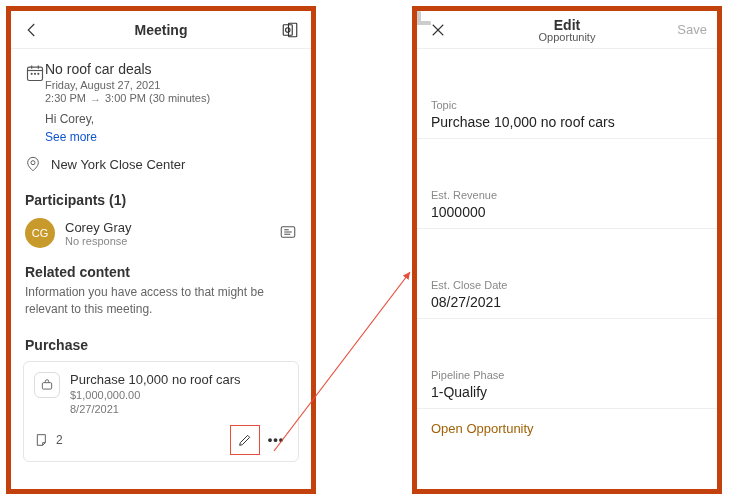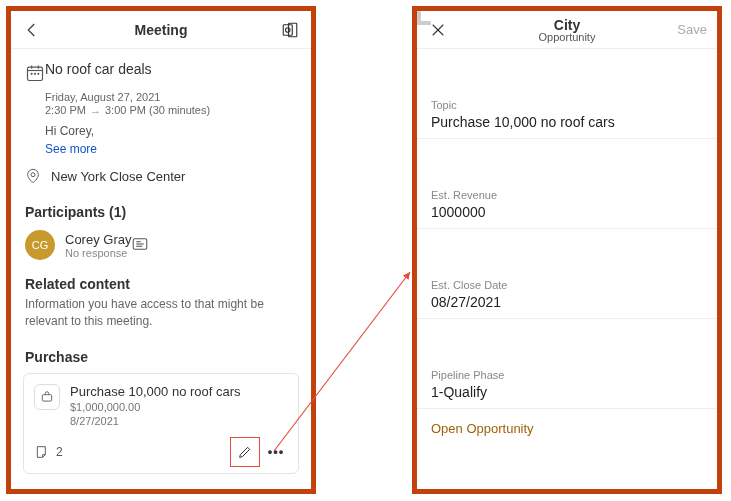--- a/index.html
+++ b/index.html
@@ -38,30 +38,30 @@
   .titlebar .center { position:absolute; left:0; right:0; text-align:center; pointer-events:none;}
   .titlebar .center .t { font-weight:600; font-size:14px; }
   .titlebar .center .s { font-size:11px; color:#555; margin-top:-2px;}
   .iconbtn { width:22px; height:22px; display:flex; align-items:center; justify-content:center; color:#333; cursor:pointer; }
   .iconbtn svg { width:18px; height:18px; stroke:#333; fill:none; stroke-width:1.5; }
   .save { color:#aaa; font-size:13px; }
   .meeting-head { display:flex; padding:12px 14px 6px; }
   .cal-icon { width:20px; height:20px; flex:0 0 20px; margin-top:2px;}
   .cal-icon svg { width:20px; height:20px; stroke:#555; fill:none; stroke-width:1.4;}
   .mh-title { font-size:14px; }
-  .mh-date { font-size:11px; color:#666; margin-top:14px;}
+  .mh-date { font-size:11px; color:#666; margin-top:2px;}
   .mh-time { font-size:11px; color:#666; margin-top:1px;}
   .mh-time .arrow { margin:0 4px; color:#888;}
   .greet { font-size:12px; color:#555; margin-top:8px;}
   .link { color:#1155cc; font-size:12px; margin-top:4px; cursor:pointer;}
   .loc-row { display:flex; gap:10px; align-items:center; padding:6px 14px 10px;}
   .loc-row svg { width:16px; height:16px; stroke:#555; fill:none; stroke-width:1.4;}
   .heading { font-weight:600; font-size:14px; padding:10px 14px 4px;}
   .desc { font-size:12px; color:#666; padding:0 14px 8px; line-height:1.45;}
-  .participant { display:flex; align-items:center; justify-content:flex-start; padding:6px 14px;}
+  .participant { display:flex; align-items:center; justify-content:space-between; padding:6px 14px;}
   .p-left { display:flex; align-items:center; gap:10px;}
   .avatar { width:30px; height:30px; border-radius:50%; background:#c79a2b; color:#fff; font-size:11px; display:flex; align-items:center; justify-content:center;}
   .p-name { font-size:13px;}
   .p-sub { font-size:11px; color:#888;}
   .card-ico svg { width:18px; height:18px; stroke:#555; fill:none; stroke-width:1.4;}
   .regarding-card { margin:4px 12px; border:1px solid #e5e5e5; border-radius:6px; padding:10px 10px 6px; }
   .rc-top { display:flex; gap:10px; }
   .rc-ico { width:26px; height:26px; border:1px solid #ddd; border-radius:6px; display:flex; align-items:center; justify-content:center; flex:0 0 26px;}
   .rc-ico svg { width:14px; height:14px; stroke:#555; fill:none; stroke-width:1.5;}
   .rc-title { font-size:13px;}
@@ -199,21 +199,21 @@
 
 <div class="phone right">
   <div class="titlebar">
     <div class="iconbtn">
       <svg viewBox="0 0 24 24">
           <line x1="5" y1="5" x2="19" y2="19"></line>
           <line x1="19" y1="5" x2="5" y2="19"></line>
         </svg>
     </div>
     <div class="center">
-      <div class="t">City</div>
+      <div class="t">Edit</div>
       <div class="s">Opportunity</div>
     </div>
     <div class="save">Save</div>
   </div>
 
   <div class="form-row">
     <div class="form-label">Topic</div>
     <div class="form-val">Purchase 10,000 no roof cars</div>
   </div>
   <div class="form-row">

